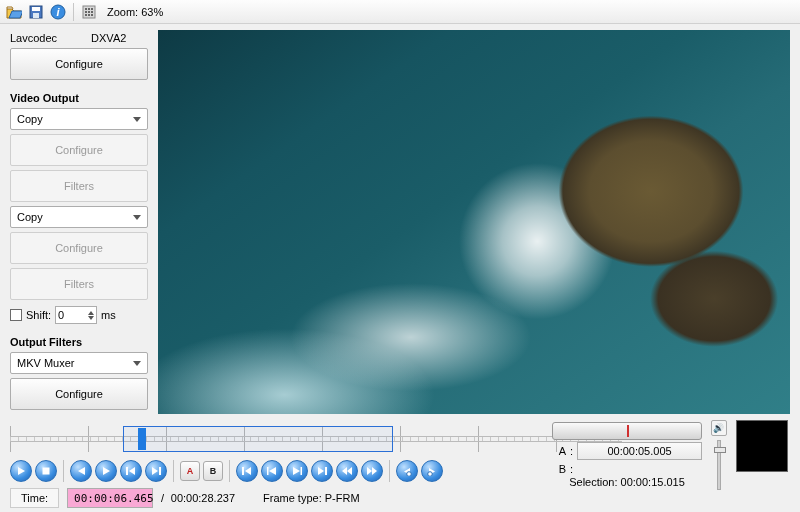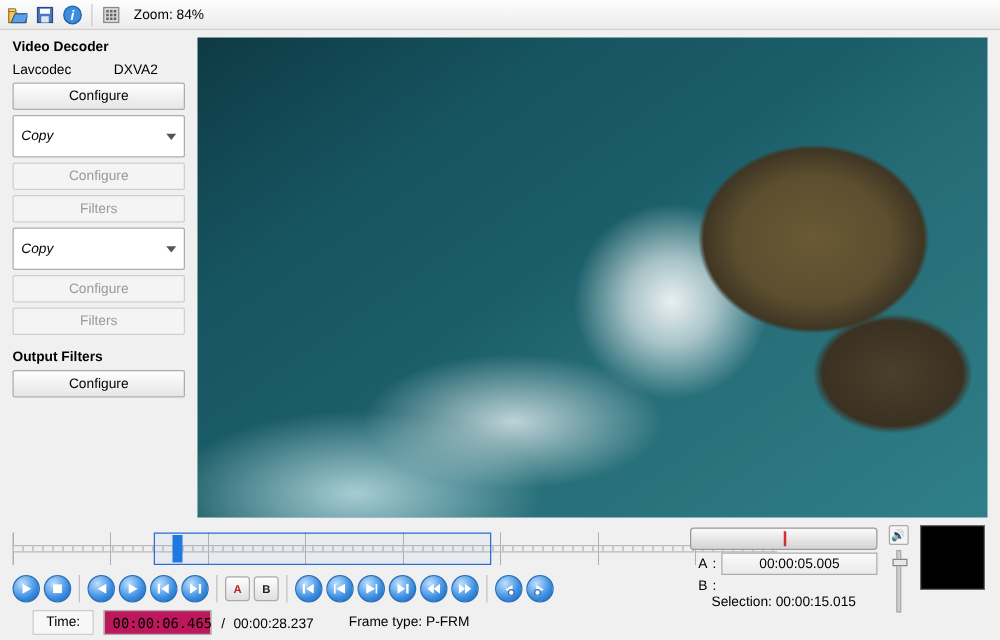--- a/index.html
+++ b/index.html
@@ -5,23 +5,23 @@
 * { box-sizing: border-box; margin: 0; padding: 0; font-family: "Segoe UI", Tahoma, sans-serif; font-size: 11px; }
 body { background: #f0f0f0; width: 800px; height: 512px; overflow: hidden; color: #000; }
 .toolbar { height: 24px; background: linear-gradient(#fdfdfd,#ececec); border-bottom: 1px solid #d0d0d0; display: flex; align-items: center; padding: 0 4px; gap: 2px; }
 .tbtn { width: 20px; height: 20px; display: flex; align-items: center; justify-content: center; border: 1px solid transparent; border-radius: 2px; }
 .tdiv { width: 1px; height: 18px; background: #c8c8c8; margin: 0 3px; }
 .zoom { margin-left: 6px; font-size: 11px; }
 .main { display: flex; height: 394px; }
 .sidebar { width: 158px; padding: 6px 10px 4px 10px; display: flex; flex-direction: column; gap: 4px; }
 .sec-title { font-weight: bold; font-size: 11px; margin-top: 2px; }
 .row { display: flex; gap: 34px; font-size: 11px; margin-top: 2px; }
-.btn { height: 22px; border: 1px solid #adadad; background: linear-gradient(#fefefe,#e6e6e6); border-radius: 2px; display: flex; align-items: center; justify-content: center; font-size: 11px; cursor: pointer; }
+.btn { height: 32px; border: 1px solid #adadad; background: linear-gradient(#fefefe,#e6e6e6); border-radius: 2px; display: flex; align-items: center; justify-content: center; font-size: 11px; cursor: pointer; }
 .btn.dis { color: #9a9a9a; border-color: #cfcfcf; background: #f4f4f4; }
-.sel { height: 22px; border: 1px solid #adadad; background: #fff; border-radius: 2px; display: flex; align-items: center; padding: 16px 6px; justify-content: space-between; font-style: italic; }
+.sel { height: 22px; border: 1px solid #adadad; background: #fff; border-radius: 2px; display: flex; align-items: center; padding: 4px 6px; justify-content: space-between; }
 .caret { width: 0; height: 0; border-left: 4px solid transparent; border-right: 4px solid transparent; border-top: 5px solid #555; }
 .shiftrow { display: flex; align-items: center; gap: 4px; margin-top: 2px; }
 .chk { width: 12px; height: 12px; border: 1px solid #6a6a6a; background: #fff; }
 .spin { width: 42px; height: 18px; border: 1px solid #adadad; background: #fff; display: flex; align-items: center; padding: 0 2px; font-size: 11px; justify-content: space-between; }
 .spin .arrs { display:flex; flex-direction:column; gap:1px;}
 .spin .ar { width:0;height:0;border-left:3px solid transparent;border-right:3px solid transparent;}
 .spin .au{border-bottom:4px solid #555;} .spin .ad{border-top:4px solid #555;}
 .preview { flex: 1; margin: 6px 10px 4px 0; position: relative; }
 .ocean { position: absolute; inset: 0; background:
   radial-gradient(ellipse 220px 180px at 78% 42%, #6a5a34 0%, #5c4e2f 28%, #3f3624 40%, transparent 42%),
@@ -46,23 +46,23 @@
 .jog::before{content:"";position:absolute;left:50%;top:2px;bottom:2px;width:2px;background:#d03030;}
 .abrow{display:flex;align-items:center;gap:4px;}
 .ablabel{width:14px;text-align:right;}
 .abfield{flex:1;height:18px;border:1px solid #adadad;background:linear-gradient(#fafafa,#eaeaea);display:flex;align-items:center;justify-content:center;font-size:11px;}
 .selline{font-size:11px;text-align:center;margin-top:1px;}
 .thumb { position:absolute; right:12px; top:420px; width:52px; height:52px; background:#000; border:1px solid #666;}
 .vol { position:absolute; right:72px; top:420px; width:18px; height:70px; display:flex; flex-direction:column; align-items:center;}
 .volicon{width:16px;height:16px;border:1px solid #aaa;border-radius:2px;background:#f4f4f4;display:flex;align-items:center;justify-content:center;font-size:9px;color:#3a8de0;}
 .volslider{flex:1;width:4px;background:#d0d0d0;border:1px solid #aaa;margin-top:4px;position:relative;}
 .volknob{position:absolute;left:-4px;top:6px;width:12px;height:6px;background:#e8e8e8;border:1px solid #888;}
-.statrow { display:flex; align-items:center; gap:8px; margin-top:6px;margin-left:16px;}
+.statrow { display:flex; align-items:center; gap:8px; margin-top:6px;}
 .statlbl{height:20px;border:1px solid #ccc;background:#f7f7f7;display:flex;align-items:center;justify-content:center;padding:0 10px;}
-.statfield{height:20px;border:1px solid #adadad;background:#be185d;display:flex;align-items:center;padding:0 6px;font-family:Consolas,monospace;font-size:11px;}
+.statfield{height:20px;border:1px solid #adadad;background:#f9a8d4;display:flex;align-items:center;padding:0 6px;font-family:Consolas,monospace;font-size:11px;}
 .righttop { position:absolute; right:98px; top:422px; width:150px;}
 svg{display:block;}
 </style>
 </head>
 <body>
 
 <div class="toolbar">
   <div class="tbtn">
       <svg width="16" height="14">
         <path d="M1 4h5l2 2h7v7H1z" fill="#f5c84a" stroke="#a07018"></path>
@@ -91,47 +91,63 @@
         <rect x="6" y="3" width="2" height="2" fill="#666"></rect>
         <rect x="9" y="3" width="2" height="2" fill="#666"></rect>
         <rect x="3" y="6" width="2" height="2" fill="#666"></rect>
         <rect x="6" y="6" width="2" height="2" fill="#666"></rect>
         <rect x="9" y="6" width="2" height="2" fill="#666"></rect>
         <rect x="3" y="9" width="2" height="2" fill="#666"></rect>
         <rect x="6" y="9" width="2" height="2" fill="#666"></rect>
         <rect x="9" y="9" width="2" height="2" fill="#666"></rect>
       </svg>
     </div>
-  <span class="zoom">Zoom: 84%</span>
+  <span class="zoom">Zoom: 63%</span>
 </div>
 
 <div class="main">
   <div class="sidebar">
-    <div class="sec-title">Video Decoder</div>
     <div class="row">
       <span>Lavcodec</span>
       <span>DXVA2</span>
     </div>
     <div class="btn">Configure</div>
 
+    <div class="sec-title" style="margin-top:8px">Video Output</div>
     <div class="sel">
         <span>Copy</span>
         <span class="caret"></span>
       </div>
     <div class="btn dis">Configure</div>
     <div class="btn dis">Filters</div>
 
     <div class="sel">
         <span>Copy</span>
         <span class="caret"></span>
       </div>
     <div class="btn dis">Configure</div>
     <div class="btn dis">Filters</div>
+    <div class="shiftrow">
+      <div class="chk"></div>
+      <span>Shift:</span>
+      <div class="spin">
+          <span>0</span>
+          <span class="arrs">
+            <span class="ar au"></span>
+            <span class="ar ad"></span>
+          </span>
+        </div>
+      <span>ms</span>
+    </div>
 
     <div class="sec-title" style="margin-top:8px">Output Filters</div>
+    <div class="sel">
+        <span>MKV Muxer</span>
+        <span class="caret"></span>
+      </div>
     <div class="btn">Configure</div>
   </div>
 
   <div class="preview">
     <div class="ocean"></div>
   </div>
 </div>
 
 <div class="bottom">
   <div class="timeline">

